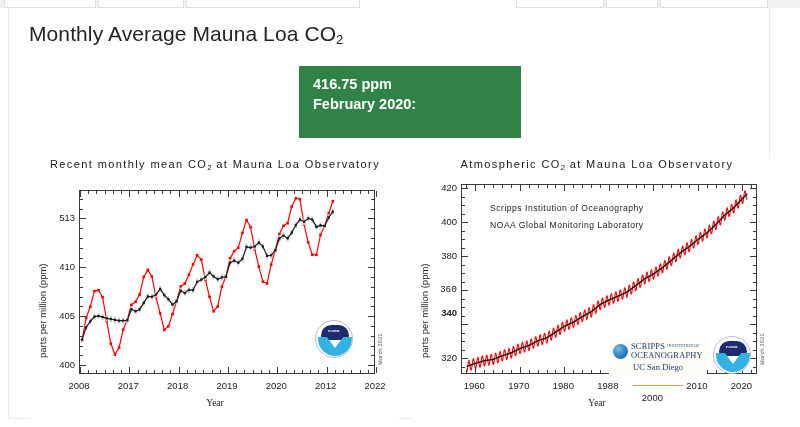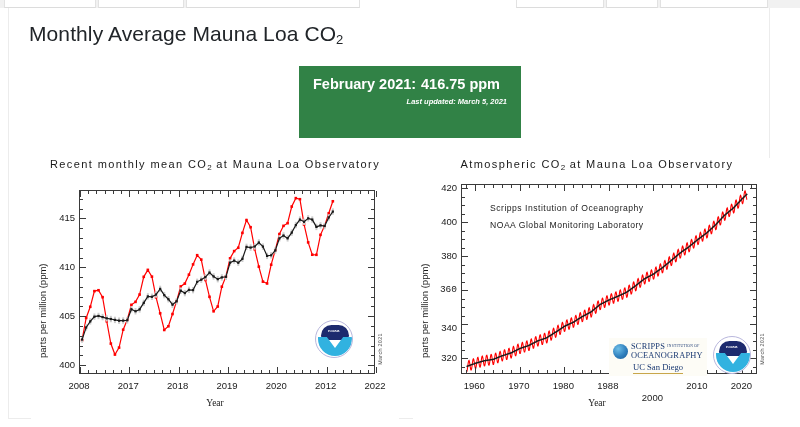--- a/index.html
+++ b/index.html
@@ -236,21 +236,21 @@
   .scripps-logo .s2 {
     position: absolute; left: 22px; top: 12.5px;
     font-family: "Liberation Serif", serif;
     font-size: 8.4px; color: #1b3a73; letter-spacing: 0.2px;
   }
   .scripps-logo .s3 {
     position: absolute; left: 24px; top: 24px;
     font-family: "Liberation Serif", serif;
     font-size: 8.6px; color: #1b3a73;
     border-bottom: 1px solid #c8a64a;
-    padding-bottom: 1px;
+    padding-bottom: 13px;
   }
 
   svg.series { position: absolute; left: 0; top: 0; }
 </style>
 </head>
 <body>
 
 <div id="page">
 
   <div class="tabstrip">
@@ -264,26 +264,25 @@
   </div>
 
   <div class="gutter-right"></div>
 
   <div class="card">
 
     <h1 class="page-title"><span>Monthly Average Mauna Loa CO</span><sub>2</sub></h1>
 
     <div class="readings">
       <div class="row">
-        <span class="lbl">February 2021:</span>
         <span class="val">416.75 ppm</span>
       </div>
       <div class="row">
+        <span class="lbl">February 2020:</span>
       </div>
-      <div class="updated">Last updated: March 5, 2021</div>
     </div>
 
     <div class="chart left">
       <div class="chart-title"><span>Recent monthly mean CO</span><sub>2</sub><span> at Mauna Loa Observatory</span></div>
       <div class="plot" id="plot-left">
           <svg width="296" height="184" class="series">
             <path d="M2.07,149.16L6.17,126.94L10.26,115.78L14.41,100.12L18.50,99.24L22.59,106.19L26.74,130.27L30.83,152.58L34.93,163.54L39.07,156.60L43.17,138.69L47.26,128.70L51.41,113.83L55.50,110.89L59.59,103.55L63.74,85.83L67.83,78.89L71.93,85.64L76.07,106.29L80.17,122.34L84.26,138.98L88.41,135.26L92.50,123.03L96.59,110.11L100.74,95.43L104.83,92.59L108.93,83.68L113.07,73.40L117.17,64.20L121.26,68.61L125.41,88.97L129.50,105.80L133.59,120.29L137.74,115.49L141.83,95.72L145.93,85.44L150.07,67.34L154.17,60.09L158.26,56.77L162.41,41.89L166.50,29.07L170.59,36.21L174.74,58.23L178.83,75.66L182.93,90.63L187.07,92.49L191.17,73.70L195.26,59.11L199.41,43.06L203.50,34.84L207.59,32.20L211.74,15.56L215.83,7.14L219.93,8.22L224.07,33.47L228.17,51.38L232.26,63.71L236.41,63.81L240.50,43.85L244.59,34.84L248.74,22.31L252.83,10.28" fill="none" stroke="#ff0000" stroke-width="1.2"></path>
             <rect x="0.7719999999958722" y="147.85744680851064" width="2.6" height="2.6" fill="#ff0000"></rect>
             <rect x="4.866666666666666" y="125.64042553191508" width="2.6" height="2.6" fill="#ff0000"></rect>
             <rect x="8.96133333333746" y="114.48297872340403" width="2.6" height="2.6" fill="#ff0000"></rect>
@@ -602,21 +601,21 @@
     <div class="xlab" style="left: 48px; top: 222px;">2008</div>
         <div class="xlab" style="left: 97.3333px; top: 222px;">2017</div>
         <div class="xlab" style="left: 146.667px; top: 222px;">2018</div>
         <div class="xlab" style="left: 196px; top: 222px;">2019</div>
         <div class="xlab" style="left: 245.333px; top: 222px;">2020</div>
         <div class="xlab" style="left: 294.667px; top: 222px;">2012</div>
         <div class="xlab" style="left: 344px; top: 222px;">2022</div>
         <div class="ylab" style="left: 6px; width: 38px; top: 206.213px;">400</div>
         <div class="ylab" style="left: 6px; width: 38px; top: 157.277px;">405</div>
         <div class="ylab" style="left: 6px; width: 38px; top: 108.34px;">410</div>
-        <div class="ylab" style="left: 6px; width: 38px; top: 59.4043px;">415</div>
+        <div class="ylab" style="left: 6px; width: 38px; top: 59.4043px;">513</div>
       </div>
 
     <div class="chart right">
       <div class="chart-title"><span>Atmospheric CO</span><sub>2</sub><span> at Mauna Loa Observatory</span></div>
       <div class="plot" id="plot-right">
           <svg width="296" height="190" class="series">
             <path d="M4.45,186.52L4.82,186.53L5.19,185.16L5.56,182.74L5.93,179.89L6.31,177.33L6.68,175.71L7.05,175.43L7.42,176.54L7.79,178.68L8.16,181.27L8.53,183.56L8.90,184.91L9.27,184.92L9.64,183.55L10.02,181.13L10.39,178.28L10.76,175.72L11.13,174.10L11.50,173.82L11.87,174.92L12.24,177.07L12.61,179.66L12.98,181.95L13.35,183.30L13.72,183.33L14.10,181.99L14.47,179.60L14.84,176.78L15.21,174.25L15.58,172.66L15.95,172.41L16.32,173.54L16.69,175.72L17.06,178.33L17.43,180.65L17.80,182.02L18.18,182.06L18.55,180.72L18.92,178.33L19.29,175.50L19.66,172.97L20.03,171.38L20.40,171.14L20.77,172.27L21.14,174.44L21.51,177.06L21.88,179.37L22.26,180.75L22.63,180.84L23.00,179.55L23.37,177.21L23.74,174.43L24.11,171.95L24.48,170.41L24.85,170.21L25.22,171.39L25.59,173.62L25.96,176.28L26.34,178.65L26.71,180.07L27.08,180.16L27.45,178.87L27.82,176.53L28.19,173.75L28.56,171.27L28.93,169.73L29.30,169.53L29.67,170.71L30.05,172.94L30.42,175.60L30.79,177.97L31.16,179.39L31.53,179.39L31.90,178.00L32.27,175.57L32.64,172.71L33.01,170.13L33.38,168.50L33.75,168.21L34.13,169.30L34.50,171.43L34.87,174.00L35.24,176.28L35.61,177.61L35.98,177.61L36.35,176.22L36.72,173.79L37.09,170.92L37.46,168.35L37.83,166.72L38.21,166.43L38.58,167.52L38.95,169.65L39.32,172.22L39.69,174.50L40.06,175.83L40.43,175.85L40.80,174.50L41.17,172.09L41.54,169.26L41.91,166.71L42.29,165.11L42.66,164.85L43.03,165.96L43.40,168.12L43.77,170.72L44.14,173.03L44.51,174.39L44.88,174.41L45.25,173.06L45.62,170.65L45.99,167.81L46.37,165.27L46.74,163.67L47.11,163.40L47.48,164.52L47.85,166.68L48.22,169.28L48.59,171.59L48.96,172.95L49.33,172.91L49.70,171.49L50.08,169.02L50.45,166.12L50.82,163.51L51.19,161.84L51.56,161.52L51.93,162.57L52.30,164.67L52.67,167.20L53.04,169.44L53.41,170.74L53.78,170.70L54.16,169.28L54.53,166.81L54.90,163.91L55.27,161.30L55.64,159.64L56.01,159.31L56.38,160.36L56.75,162.46L57.12,165.00L57.49,167.24L57.86,168.54L58.24,168.55L58.61,167.19L58.98,164.78L59.35,161.93L59.72,159.38L60.09,157.77L60.46,157.50L60.83,158.61L61.20,160.77L61.57,163.36L61.94,165.66L62.32,167.01L62.69,167.03L63.06,165.66L63.43,163.25L63.80,160.41L64.17,157.85L64.54,156.24L64.91,155.97L65.28,157.08L65.65,159.24L66.03,161.83L66.40,164.13L66.77,165.48L67.14,165.44L67.51,164.01L67.88,161.53L68.25,158.63L68.62,156.01L68.99,154.34L69.36,154.00L69.73,155.05L70.11,157.14L70.48,159.67L70.85,161.90L71.22,163.19L71.59,163.15L71.96,161.72L72.33,159.24L72.70,156.34L73.07,153.72L73.44,152.05L73.81,151.71L74.19,152.76L74.56,154.85L74.93,157.38L75.30,159.61L75.67,160.90L76.04,160.92L76.41,159.56L76.78,157.15L77.15,154.30L77.52,151.75L77.89,150.14L78.27,149.87L78.64,150.98L79.01,153.13L79.38,155.72L79.75,158.02L80.12,159.38L80.49,159.39L80.86,158.03L81.23,155.62L81.60,152.77L81.97,150.22L82.35,148.61L82.72,148.34L83.09,149.45L83.46,151.60L83.83,154.20L84.20,156.49L84.57,157.85L84.94,157.76L85.31,156.29L85.68,153.77L86.06,150.82L86.43,148.16L86.80,146.45L87.17,146.07L87.54,147.07L87.91,149.12L88.28,151.61L88.65,153.80L89.02,155.05L89.39,154.96L89.76,153.49L90.14,150.97L90.51,148.02L90.88,145.36L91.25,143.65L91.62,143.27L91.99,144.27L92.36,146.32L92.73,148.81L93.10,151.00L93.47,152.25L93.84,152.15L94.22,150.66L94.59,148.13L94.96,145.17L95.33,142.49L95.70,140.76L96.07,140.37L96.44,141.36L96.81,143.40L97.18,145.87L97.55,148.05L97.92,149.28L98.30,149.18L98.67,147.69L99.04,145.16L99.41,142.20L99.78,139.53L100.15,137.80L100.52,137.41L100.89,138.39L101.26,140.43L101.63,142.90L102.01,145.08L102.38,146.31L102.75,146.29L103.12,144.88L103.49,142.43L103.86,139.54L104.23,136.95L104.60,135.29L104.97,134.98L105.34,136.05L105.71,138.16L106.09,140.71L106.46,142.97L106.83,144.28L107.20,144.25L107.57,142.85L107.94,140.39L108.31,137.50L108.68,134.91L109.05,133.26L109.42,132.95L109.79,134.01L110.17,136.12L110.54,138.67L110.91,140.93L111.28,142.24L111.65,142.15L112.02,140.68L112.39,138.17L112.76,135.21L113.13,132.56L113.50,130.84L113.87,130.46L114.25,131.47L114.62,133.52L114.99,136.00L115.36,138.19L115.73,139.44L116.10,139.35L116.47,137.88L116.84,135.37L117.21,132.42L117.58,129.76L117.95,128.04L118.33,127.67L118.70,128.67L119.07,130.72L119.44,133.20L119.81,135.40L120.18,136.64L120.55,136.59L120.92,135.16L121.29,132.67L121.66,129.76L122.04,127.13L122.41,125.45L122.78,125.11L123.15,126.15L123.52,128.24L123.89,130.76L124.26,132.98L124.63,134.27L125.00,134.21L125.37,132.78L125.74,130.30L126.12,127.38L126.49,124.76L126.86,123.08L127.23,122.74L127.60,123.78L127.97,125.86L128.34,128.38L128.71,130.61L129.08,131.89L129.45,131.73L129.82,130.19L130.20,127.61L130.57,124.58L130.94,121.85L131.31,120.07L131.68,119.62L132.05,120.55L132.42,122.53L132.79,124.95L133.16,127.07L133.53,128.25L133.90,128.09L134.28,126.55L134.65,123.96L135.02,120.94L135.39,118.21L135.76,116.42L136.13,115.97L136.50,116.91L136.87,118.88L137.24,121.30L137.61,123.42L137.98,124.60L138.36,124.55L138.73,123.12L139.10,120.65L139.47,117.74L139.84,115.13L140.21,113.45L140.58,113.12L140.95,114.16L141.32,116.26L141.69,118.78L142.07,121.02L142.44,122.31L142.81,122.26L143.18,120.83L143.55,118.36L143.92,115.45L144.29,112.83L144.66,111.16L145.03,110.83L145.40,111.87L145.77,113.97L146.15,116.49L146.52,118.73L146.89,120.02L147.26,120.01L147.63,118.61L148.00,116.18L148.37,113.30L148.74,110.72L149.11,109.08L149.48,108.79L149.85,109.87L150.23,111.99L150.60,114.56L150.97,116.83L151.34,118.15L151.71,118.14L152.08,116.75L152.45,114.31L152.82,111.44L153.19,108.86L153.56,107.22L153.93,106.92L154.31,108.00L154.68,110.13L155.05,112.69L155.42,114.96L155.79,116.29L156.16,116.26L156.53,114.85L156.90,112.40L157.27,109.51L157.64,106.92L158.02,105.27L158.39,104.95L158.76,106.02L159.13,108.13L159.50,110.68L159.87,112.94L160.24,114.25L160.61,114.22L160.98,112.82L161.35,110.37L161.72,107.48L162.10,104.88L162.47,103.23L162.84,102.92L163.21,103.98L163.58,106.10L163.95,108.65L164.32,110.90L164.69,112.22L165.06,112.09L165.43,110.59L165.80,108.03L166.18,105.05L166.55,102.35L166.92,100.60L167.29,100.19L167.66,101.16L168.03,103.17L168.40,105.62L168.77,107.78L169.14,108.99L169.51,108.87L169.88,107.36L170.26,104.81L170.63,101.82L171.00,99.13L171.37,97.38L171.74,96.97L172.11,97.93L172.48,99.95L172.85,102.40L173.22,104.56L173.59,105.77L173.96,105.62L174.34,104.10L174.71,101.52L175.08,98.52L175.45,95.80L175.82,94.03L176.19,93.60L176.56,94.54L176.93,96.53L177.30,98.96L177.67,101.10L178.05,102.29L178.42,102.14L178.79,100.62L179.16,98.05L179.53,95.04L179.90,92.32L180.27,90.55L180.64,90.12L181.01,91.06L181.38,93.06L181.75,95.49L182.13,97.62L182.50,98.81L182.87,98.76L183.24,97.32L183.61,94.84L183.98,91.93L184.35,89.30L184.72,87.62L185.09,87.28L185.46,88.32L185.83,90.41L186.21,92.93L186.58,95.15L186.95,96.44L187.32,96.38L187.69,94.95L188.06,92.47L188.43,89.55L188.80,86.93L189.17,85.25L189.54,84.91L189.91,85.95L190.29,88.03L190.66,90.55L191.03,92.78L191.40,94.06L191.77,93.94L192.14,92.45L192.51,89.90L192.88,86.92L193.25,84.24L193.62,82.49L193.99,82.09L194.37,83.06L194.74,85.08L195.11,87.54L195.48,89.70L195.85,90.93L196.22,90.81L196.59,89.31L196.96,86.76L197.33,83.78L197.70,81.10L198.08,79.35L198.45,78.95L198.82,79.92L199.19,81.95L199.56,84.40L199.93,86.57L200.30,87.79L200.67,87.63L201.04,86.09L201.41,83.50L201.78,80.48L202.16,77.75L202.53,75.96L202.90,75.51L203.27,76.45L203.64,78.43L204.01,80.84L204.38,82.96L204.75,84.14L205.12,83.98L205.49,82.44L205.86,79.85L206.24,76.83L206.61,74.10L206.98,72.31L207.35,71.87L207.72,72.80L208.09,74.78L208.46,77.19L208.83,79.31L209.20,80.49L209.57,80.32L209.94,78.78L210.32,76.18L210.69,73.15L211.06,70.42L211.43,68.62L211.80,68.17L212.17,69.09L212.54,71.07L212.91,73.47L213.28,75.59L213.65,76.76L214.03,76.59L214.40,75.05L214.77,72.45L215.14,69.42L215.51,66.68L215.88,64.89L216.25,64.44L216.62,65.36L216.99,67.33L217.36,69.74L217.73,71.86L218.11,73.03L218.48,72.91L218.85,71.41L219.22,68.87L219.59,65.89L219.96,63.20L220.33,61.46L220.70,61.05L221.07,62.03L221.44,64.05L221.81,66.50L222.19,68.67L222.56,69.89L222.93,69.77L223.30,68.27L223.67,65.73L224.04,62.75L224.41,60.06L224.78,58.32L225.15,57.91L225.52,58.89L225.89,60.91L226.27,63.37L226.64,65.53L227.01,66.75L227.38,66.59L227.75,65.05L228.12,62.46L228.49,59.44L228.86,56.71L229.23,54.92L229.60,54.48L229.97,55.41L230.35,57.39L230.72,59.80L231.09,61.93L231.46,63.10L231.83,62.94L232.20,61.40L232.57,58.82L232.94,55.79L233.31,53.06L233.68,51.28L234.06,50.83L234.43,51.76L234.80,53.74L235.17,56.16L235.54,58.28L235.91,59.46L236.28,59.32L236.65,57.81L237.02,55.25L237.39,52.26L237.76,49.56L238.14,47.80L238.51,47.38L238.88,48.34L239.25,50.35L239.62,52.79L239.99,54.94L240.36,56.15L240.73,56.02L241.10,54.50L241.47,51.95L241.84,48.95L242.22,46.25L242.59,44.49L242.96,44.07L243.33,45.03L243.70,47.04L244.07,49.48L244.44,51.63L244.81,52.84L245.18,52.64L245.55,51.07L245.92,48.45L246.30,45.39L246.67,42.62L247.04,40.80L247.41,40.32L247.78,41.22L248.15,43.16L248.52,45.54L248.89,47.63L249.26,48.77L249.63,48.57L250.01,47.00L250.38,44.38L250.75,41.32L251.12,38.55L251.49,36.73L251.86,36.25L252.23,37.15L252.60,39.09L252.97,41.47L253.34,43.55L253.71,44.70L254.09,44.44L254.46,42.81L254.83,40.13L255.20,37.02L255.57,34.20L255.94,32.32L256.31,31.78L256.68,32.62L257.05,34.51L257.42,36.83L257.79,38.86L258.17,39.95L258.54,39.69L258.91,38.06L259.28,35.38L259.65,32.27L260.02,29.45L260.39,27.57L260.76,27.03L261.13,27.87L261.50,29.76L261.87,32.08L262.25,34.11L262.62,35.20L262.99,35.04L263.36,33.50L263.73,30.91L264.10,27.89L264.47,25.16L264.84,23.37L265.21,22.92L265.58,23.86L265.95,25.84L266.33,28.25L266.70,30.37L267.07,31.55L267.44,31.39L267.81,29.85L268.18,27.26L268.55,24.24L268.92,21.51L269.29,19.72L269.66,19.28L270.04,20.21L270.41,22.19L270.78,24.60L271.15,26.72L271.52,27.90L271.89,27.66L272.26,26.03L272.63,23.36L273.00,20.25L273.37,17.44L273.74,15.57L274.12,15.04L274.49,15.88L274.86,17.78L275.23,20.11L275.60,22.14L275.97,23.24L276.34,22.99L276.71,21.37L277.08,18.70L277.45,15.59L277.82,12.77L278.20,10.90L278.57,10.37L278.94,11.22L279.31,13.11L279.68,15.44L280.05,17.48L280.42,18.57L280.79,18.36L281.16,16.76L281.53,14.12L281.90,11.04L282.28,8.25L282.65,6.41L283.02,5.91L283.39,6.78L283.76,8.71L284.13,11.07L284.50,13.13L284.87,14.25L285.24,14.04" fill="none" stroke="#ff0000" stroke-width="1.1"></path>
             <path d="M4.45,181.52L4.82,181.38L5.19,181.25L5.56,181.11L5.93,180.98L6.31,180.85L6.68,180.71L7.05,180.58L7.42,180.44L7.79,180.31L8.16,180.17L8.53,180.04L8.90,179.91L9.27,179.77L9.64,179.64L10.02,179.50L10.39,179.37L10.76,179.23L11.13,179.10L11.50,178.97L11.87,178.83L12.24,178.70L12.61,178.56L12.98,178.43L13.35,178.29L13.72,178.19L14.10,178.08L14.47,177.98L14.84,177.87L15.21,177.76L15.58,177.66L15.95,177.55L16.32,177.45L16.69,177.34L17.06,177.23L17.43,177.13L17.80,177.02L18.18,176.92L18.55,176.81L18.92,176.70L19.29,176.60L19.66,176.49L20.03,176.39L20.40,176.28L20.77,176.17L21.14,176.07L21.51,175.96L21.88,175.86L22.26,175.75L22.63,175.69L23.00,175.64L23.37,175.58L23.74,175.52L24.11,175.47L24.48,175.41L24.85,175.35L25.22,175.30L25.59,175.24L25.96,175.18L26.34,175.13L26.71,175.07L27.08,175.01L27.45,174.96L27.82,174.90L28.19,174.85L28.56,174.79L28.93,174.73L29.30,174.68L29.67,174.62L30.05,174.56L30.42,174.51L30.79,174.45L31.16,174.39L31.53,174.24L31.90,174.10L32.27,173.95L32.64,173.80L33.01,173.65L33.38,173.50L33.75,173.35L34.13,173.21L34.50,173.06L34.87,172.91L35.24,172.76L35.61,172.61L35.98,172.46L36.35,172.31L36.72,172.17L37.09,172.02L37.46,171.87L37.83,171.72L38.21,171.57L38.58,171.42L38.95,171.28L39.32,171.13L39.69,170.98L40.06,170.83L40.43,170.71L40.80,170.59L41.17,170.47L41.54,170.35L41.91,170.23L42.29,170.11L42.66,169.99L43.03,169.87L43.40,169.75L43.77,169.63L44.14,169.51L44.51,169.39L44.88,169.27L45.25,169.15L45.62,169.03L45.99,168.91L46.37,168.79L46.74,168.67L47.11,168.55L47.48,168.43L47.85,168.31L48.22,168.19L48.59,168.07L48.96,167.95L49.33,167.76L49.70,167.58L50.08,167.40L50.45,167.21L50.82,167.03L51.19,166.84L51.56,166.66L51.93,166.48L52.30,166.29L52.67,166.11L53.04,165.92L53.41,165.74L53.78,165.56L54.16,165.37L54.53,165.19L54.90,165.01L55.27,164.82L55.64,164.64L56.01,164.45L56.38,164.27L56.75,164.09L57.12,163.90L57.49,163.72L57.86,163.54L58.24,163.41L58.61,163.28L58.98,163.15L59.35,163.03L59.72,162.90L60.09,162.77L60.46,162.65L60.83,162.52L61.20,162.39L61.57,162.26L61.94,162.14L62.32,162.01L62.69,161.88L63.06,161.75L63.43,161.63L63.80,161.50L64.17,161.37L64.54,161.25L64.91,161.12L65.28,160.99L65.65,160.86L66.03,160.74L66.40,160.61L66.77,160.48L67.14,160.29L67.51,160.10L67.88,159.91L68.25,159.72L68.62,159.53L68.99,159.34L69.36,159.15L69.73,158.96L70.11,158.76L70.48,158.57L70.85,158.38L71.22,158.19L71.59,158.00L71.96,157.81L72.33,157.62L72.70,157.43L73.07,157.24L73.44,157.05L73.81,156.86L74.19,156.67L74.56,156.47L74.93,156.28L75.30,156.09L75.67,155.90L76.04,155.77L76.41,155.65L76.78,155.52L77.15,155.39L77.52,155.27L77.89,155.14L78.27,155.01L78.64,154.88L79.01,154.76L79.38,154.63L79.75,154.50L80.12,154.38L80.49,154.25L80.86,154.12L81.23,153.99L81.60,153.87L81.97,153.74L82.35,153.61L82.72,153.48L83.09,153.36L83.46,153.23L83.83,153.10L84.20,152.98L84.57,152.85L84.94,152.61L85.31,152.38L85.68,152.15L86.06,151.92L86.43,151.68L86.80,151.45L87.17,151.22L87.54,150.98L87.91,150.75L88.28,150.52L88.65,150.28L89.02,150.05L89.39,149.82L89.76,149.58L90.14,149.35L90.51,149.12L90.88,148.88L91.25,148.65L91.62,148.42L91.99,148.18L92.36,147.95L92.73,147.72L93.10,147.48L93.47,147.25L93.84,147.00L94.22,146.76L94.59,146.51L94.96,146.26L95.33,146.01L95.70,145.77L96.07,145.52L96.44,145.27L96.81,145.02L97.18,144.78L97.55,144.53L97.92,144.28L98.30,144.03L98.67,143.79L99.04,143.54L99.41,143.29L99.78,143.04L100.15,142.80L100.52,142.55L100.89,142.30L101.26,142.05L101.63,141.81L102.01,141.56L102.38,141.31L102.75,141.14L103.12,140.97L103.49,140.80L103.86,140.63L104.23,140.46L104.60,140.29L104.97,140.13L105.34,139.96L105.71,139.79L106.09,139.62L106.46,139.45L106.83,139.28L107.20,139.11L107.57,138.94L107.94,138.77L108.31,138.60L108.68,138.43L109.05,138.26L109.42,138.09L109.79,137.92L110.17,137.75L110.54,137.58L110.91,137.41L111.28,137.24L111.65,137.01L112.02,136.77L112.39,136.54L112.76,136.31L113.13,136.07L113.50,135.84L113.87,135.61L114.25,135.38L114.62,135.14L114.99,134.91L115.36,134.68L115.73,134.44L116.10,134.21L116.47,133.98L116.84,133.74L117.21,133.51L117.58,133.28L117.95,133.04L118.33,132.81L118.70,132.58L119.07,132.34L119.44,132.11L119.81,131.88L120.18,131.64L120.55,131.44L120.92,131.25L121.29,131.05L121.66,130.85L122.04,130.65L122.41,130.46L122.78,130.26L123.15,130.06L123.52,129.86L123.89,129.66L124.26,129.47L124.63,129.27L125.00,129.07L125.37,128.87L125.74,128.67L126.12,128.48L126.49,128.28L126.86,128.08L127.23,127.88L127.60,127.68L127.97,127.49L128.34,127.29L128.71,127.09L129.08,126.89L129.45,126.59L129.82,126.28L130.20,125.98L130.57,125.68L130.94,125.37L131.31,125.07L131.68,124.77L132.05,124.46L132.42,124.16L132.79,123.85L133.16,123.55L133.53,123.25L133.90,122.94L134.28,122.64L134.65,122.33L135.02,122.03L135.39,121.73L135.76,121.42L136.13,121.12L136.50,120.81L136.87,120.51L137.24,120.21L137.61,119.90L137.98,119.60L138.36,119.41L138.73,119.22L139.10,119.03L139.47,118.83L139.84,118.64L140.21,118.45L140.58,118.26L140.95,118.07L141.32,117.88L141.69,117.69L142.07,117.50L142.44,117.31L142.81,117.12L143.18,116.93L143.55,116.74L143.92,116.54L144.29,116.35L144.66,116.16L145.03,115.97L145.40,115.78L145.77,115.59L146.15,115.40L146.52,115.21L146.89,115.02L147.26,114.86L147.63,114.71L148.00,114.55L148.37,114.40L148.74,114.24L149.11,114.08L149.48,113.93L149.85,113.77L150.23,113.62L150.60,113.46L150.97,113.31L151.34,113.15L151.71,113.00L152.08,112.84L152.45,112.69L152.82,112.53L153.19,112.37L153.56,112.22L153.93,112.06L154.31,111.91L154.68,111.75L155.05,111.60L155.42,111.44L155.79,111.29L156.16,111.12L156.53,110.95L156.90,110.78L157.27,110.61L157.64,110.44L158.02,110.27L158.39,110.10L158.76,109.93L159.13,109.76L159.50,109.59L159.87,109.42L160.24,109.25L160.61,109.08L160.98,108.91L161.35,108.74L161.72,108.57L162.10,108.40L162.47,108.23L162.84,108.06L163.21,107.89L163.58,107.72L163.95,107.55L164.32,107.38L164.69,107.21L165.06,106.95L165.43,106.68L165.80,106.41L166.18,106.14L166.55,105.87L166.92,105.60L167.29,105.33L167.66,105.07L168.03,104.80L168.40,104.53L168.77,104.26L169.14,103.99L169.51,103.72L169.88,103.45L170.26,103.19L170.63,102.92L171.00,102.65L171.37,102.38L171.74,102.11L172.11,101.84L172.48,101.57L172.85,101.31L173.22,101.04L173.59,100.77L173.96,100.48L174.34,100.19L174.71,99.90L175.08,99.61L175.45,99.32L175.82,99.03L176.19,98.74L176.56,98.45L176.93,98.16L177.30,97.87L177.67,97.58L178.05,97.29L178.42,97.00L178.79,96.71L179.16,96.42L179.53,96.13L179.90,95.84L180.27,95.55L180.64,95.26L181.01,94.97L181.38,94.68L181.75,94.39L182.13,94.10L182.50,93.81L182.87,93.61L183.24,93.42L183.61,93.22L183.98,93.02L184.35,92.82L184.72,92.63L185.09,92.43L185.46,92.23L185.83,92.03L186.21,91.83L186.58,91.64L186.95,91.44L187.32,91.24L187.69,91.04L188.06,90.84L188.43,90.65L188.80,90.45L189.17,90.25L189.54,90.05L189.91,89.85L190.29,89.66L190.66,89.46L191.03,89.26L191.40,89.06L191.77,88.80L192.14,88.54L192.51,88.28L192.88,88.02L193.25,87.75L193.62,87.49L193.99,87.23L194.37,86.97L194.74,86.71L195.11,86.45L195.48,86.19L195.85,85.92L196.22,85.66L196.59,85.40L196.96,85.14L197.33,84.88L197.70,84.62L198.08,84.35L198.45,84.09L198.82,83.83L199.19,83.57L199.56,83.31L199.93,83.05L200.30,82.79L200.67,82.48L201.04,82.18L201.41,81.87L201.78,81.57L202.16,81.27L202.53,80.96L202.90,80.66L203.27,80.35L203.64,80.05L204.01,79.75L204.38,79.44L204.75,79.14L205.12,78.83L205.49,78.53L205.86,78.23L206.24,77.92L206.61,77.62L206.98,77.31L207.35,77.01L207.72,76.71L208.09,76.40L208.46,76.10L208.83,75.80L209.20,75.49L209.57,75.18L209.94,74.87L210.32,74.56L210.69,74.25L211.06,73.94L211.43,73.63L211.80,73.31L212.17,73.00L212.54,72.69L212.91,72.38L213.28,72.07L213.65,71.76L214.03,71.45L214.40,71.14L214.77,70.83L215.14,70.51L215.51,70.20L215.88,69.89L216.25,69.58L216.62,69.27L216.99,68.96L217.36,68.65L217.73,68.34L218.11,68.03L218.48,67.77L218.85,67.50L219.22,67.24L219.59,66.98L219.96,66.72L220.33,66.46L220.70,66.20L221.07,65.93L221.44,65.67L221.81,65.41L222.19,65.15L222.56,64.89L222.93,64.63L223.30,64.37L223.67,64.10L224.04,63.84L224.41,63.58L224.78,63.32L225.15,63.06L225.52,62.80L225.89,62.53L226.27,62.27L226.64,62.01L227.01,61.75L227.38,61.45L227.75,61.14L228.12,60.84L228.49,60.53L228.86,60.23L229.23,59.93L229.60,59.62L229.97,59.32L230.35,59.01L230.72,58.71L231.09,58.41L231.46,58.10L231.83,57.80L232.20,57.49L232.57,57.19L232.94,56.89L233.31,56.58L233.68,56.28L234.06,55.98L234.43,55.67L234.80,55.37L235.17,55.06L235.54,54.76L235.91,54.46L236.28,54.18L236.65,53.90L237.02,53.63L237.39,53.35L237.76,53.08L238.14,52.80L238.51,52.53L238.88,52.25L239.25,51.97L239.62,51.70L239.99,51.42L240.36,51.15L240.73,50.87L241.10,50.60L241.47,50.32L241.84,50.04L242.22,49.77L242.59,49.49L242.96,49.22L243.33,48.94L243.70,48.67L244.07,48.39L244.44,48.11L244.81,47.84L245.18,47.50L245.55,47.16L245.92,46.82L246.30,46.48L246.67,46.14L247.04,45.80L247.41,45.46L247.78,45.13L248.15,44.79L248.52,44.45L248.89,44.11L249.26,43.77L249.63,43.43L250.01,43.09L250.38,42.75L250.75,42.41L251.12,42.07L251.49,41.73L251.86,41.39L252.23,41.05L252.60,40.71L252.97,40.38L253.34,40.04L253.71,39.70L254.09,39.30L254.46,38.90L254.83,38.51L255.20,38.11L255.57,37.72L255.94,37.32L256.31,36.93L256.68,36.53L257.05,36.13L257.42,35.74L257.79,35.34L258.17,34.95L258.54,34.55L258.91,34.15L259.28,33.76L259.65,33.36L260.02,32.97L260.39,32.57L260.76,32.18L261.13,31.78L261.50,31.38L261.87,30.99L262.25,30.59L262.62,30.20L262.99,29.89L263.36,29.59L263.73,29.28L264.10,28.98L264.47,28.68L264.84,28.37L265.21,28.07L265.58,27.76L265.95,27.46L266.33,27.16L266.70,26.85L267.07,26.55L267.44,26.25L267.81,25.94L268.18,25.64L268.55,25.33L268.92,25.03L269.29,24.73L269.66,24.42L270.04,24.12L270.41,23.81L270.78,23.51L271.15,23.21L271.52,22.90L271.89,22.51L272.26,22.12L272.63,21.74L273.00,21.35L273.37,20.96L273.74,20.57L274.12,20.18L274.49,19.79L274.86,19.40L275.23,19.01L275.60,18.63L275.97,18.24L276.34,17.85L276.71,17.46L277.08,17.07L277.45,16.68L277.82,16.29L278.20,15.90L278.57,15.52L278.94,15.13L279.31,14.74L279.68,14.35L280.05,13.96L280.42,13.57L280.79,13.21L281.16,12.85L281.53,12.49L281.90,12.13L282.28,11.77L282.65,11.41L283.02,11.05L283.39,10.69L283.76,10.33L284.13,9.97L284.50,9.61L284.87,9.25L285.24,8.89" fill="none" stroke="#1a1a1a" stroke-width="1.5"></path>
           </svg>
         <div class="annot" style="left:28px; top:35px;">NOAA Global Monitoring Laboratory</div>
@@ -761,21 +760,21 @@
         <div class="bird"></div>
       </div>
     <div class="xlab" style="left: 61.3534px; top: 222px;">1960</div>
         <div class="xlab" style="left: 105.865px; top: 222px;">1970</div>
         <div class="xlab" style="left: 150.376px; top: 222px;">1980</div>
         <div class="xlab" style="left: 194.887px; top: 222px;">1988</div>
         <div class="xlab" style="left: 239.398px; top: 234px;">2000</div>
         <div class="xlab" style="left: 283.91px; top: 222px;">2010</div>
         <div class="xlab" style="left: 328.421px; top: 222px;">2020</div>
         <div class="ylab" style="left: 6px; width: 38px; top: 199.036px;">320</div>
-        <div class="ylab" style="left: 6px; width: 38px; top: 169px;">340</div>
+        <div class="ylab" style="left: 6px; width: 38px; top: 154px; font-weight: bold;">340</div>
         <div class="ylab" style="left: 6px; width: 38px; top: 131.179px; font-family: Liberation Mono, monospace;">360</div>
         <div class="ylab" style="left: 6px; width: 38px; top: 97.25px;">380</div>
         <div class="ylab" style="left: 6px; width: 38px; top: 63.3214px;">400</div>
         <div class="ylab" style="left: 6px; width: 38px; top: 29.3929px;">420</div>
       </div>
 
   </div>
 </div>
 
 </body></html>

